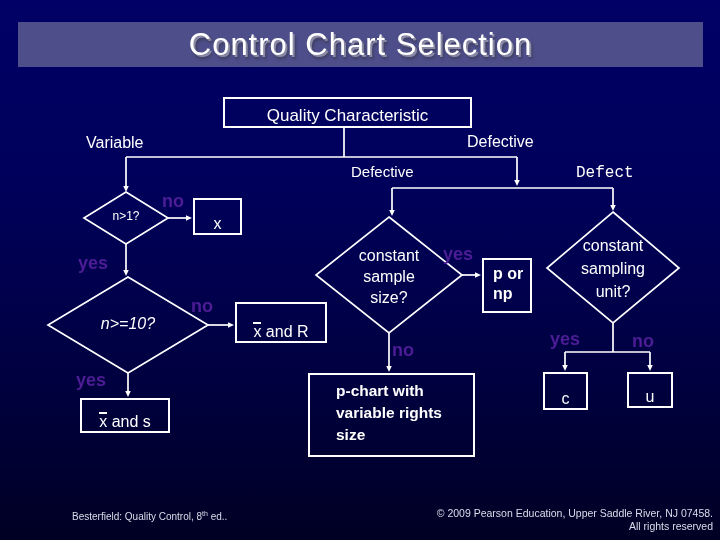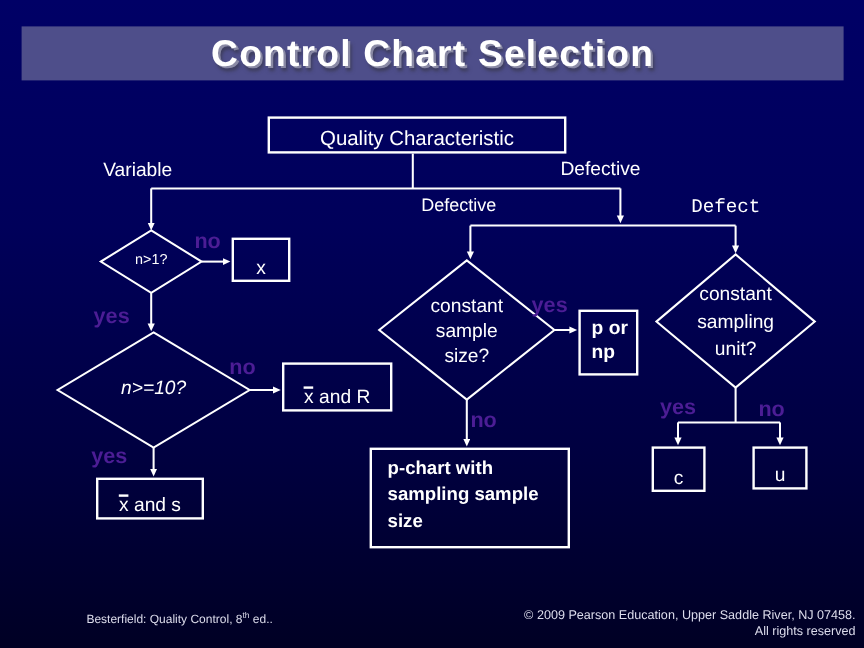--- a/index.html
+++ b/index.html
@@ -8,21 +8,21 @@
     background:linear-gradient(180deg,#000066 0%,#00005a 35%,#000040 70%,#000024 100%);
     font-family:"Liberation Sans","DejaVu Sans",sans-serif;
     color:#ffffff;
   }
   .title-bar{
     position:absolute;left:18px;top:22px;width:685px;height:45px;
     background:#4e4e8a;
     display:flex;align-items:center;justify-content:center;
   }
   .title-text{
-    font-size:31px;font-weight:bold;letter-spacing:1px;color:#ffffff;
+    font-size:31px;font-weight:normal;letter-spacing:1px;color:#ffffff;
     text-shadow:2px 2px 0 #8a8aa5, 3px 4px 3px #3c3c5a;
   }
   svg.connectors{position:absolute;left:0;top:0;width:720px;height:540px;}
   svg .ln{stroke:#ffffff;stroke-width:1.7;fill:none;}
   svg .dm{stroke:#ffffff;stroke-width:1.7;fill:none;}
   .fc-label{position:absolute;font-size:16px;color:#ffffff;white-space:nowrap;}
   .yn{position:absolute;font-size:18px;color:#4c1d95;white-space:nowrap;font-weight:bold;}
   .dlabel{position:absolute;text-align:center;color:#ffffff;}
   .fc-box{
     position:absolute;border:2px solid #ffffff;color:#ffffff;
@@ -116,23 +116,23 @@
 </div>
 
 <div class="fc-box multiline" style="left:482px;top:258px;width:46px;height:51px;padding-left:0;font-size:16px;line-height:20px;">
   <div style="padding:4px 0 0 9px;">
     <div>p or</div>
     <div>np</div>
   </div>
 </div>
 
 <div class="fc-box multiline" style="left:308px;top:373px;width:163px;height:80px;font-size:15.5px;line-height:22px;">
-  <div style="padding:5px 0 0 13px;">
+  <div style="padding:5px 0 0 26px;">
     <div>p-chart with</div>
-    <div>sampling sample</div>
+    <div>variable rights</div>
     <div>size</div>
   </div>
 </div>
 
 <div class="fc-box" style="left:543px;top:372px;width:41px;height:34px;">
   <span>c</span>
 </div>
 
 <div class="fc-box" style="left:627px;top:372px;width:42px;height:32px;">
   <span>u</span>

